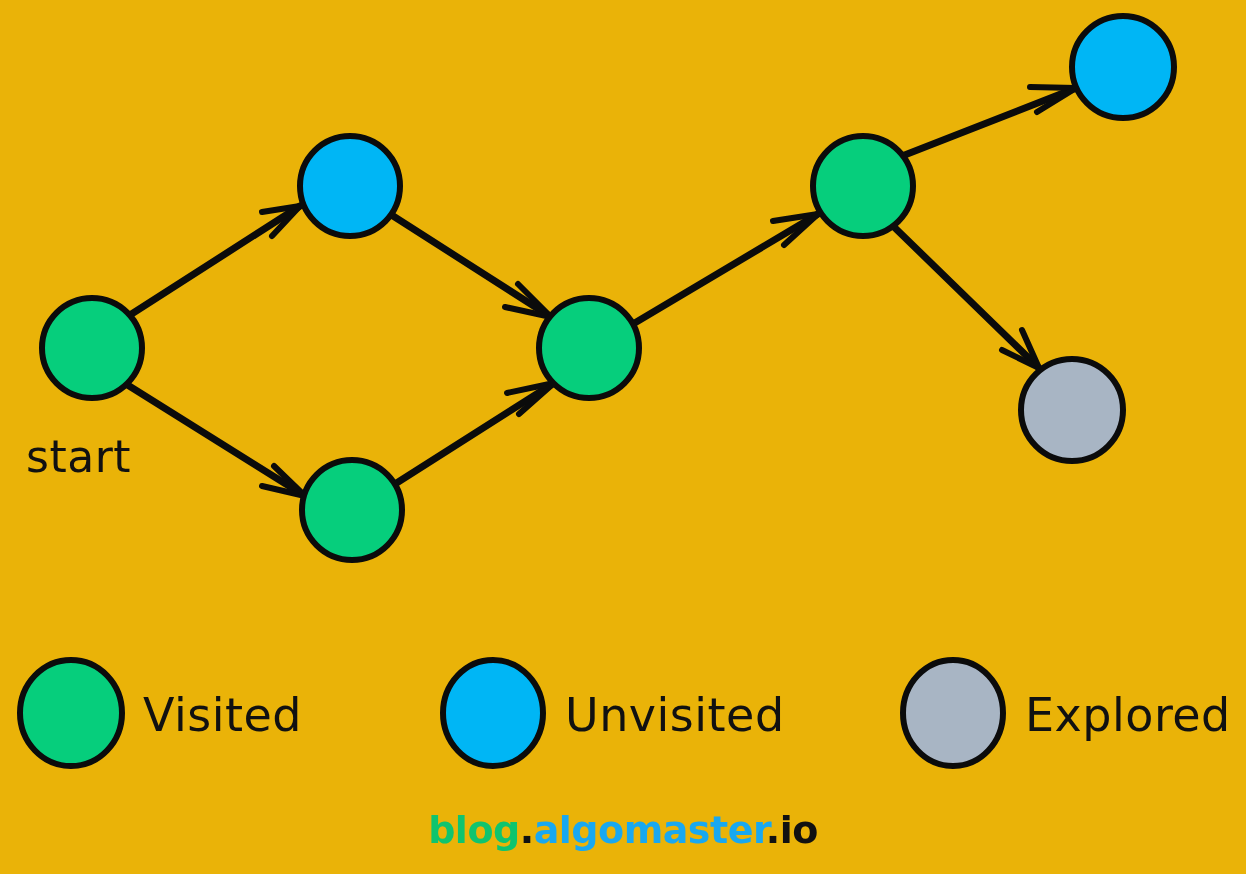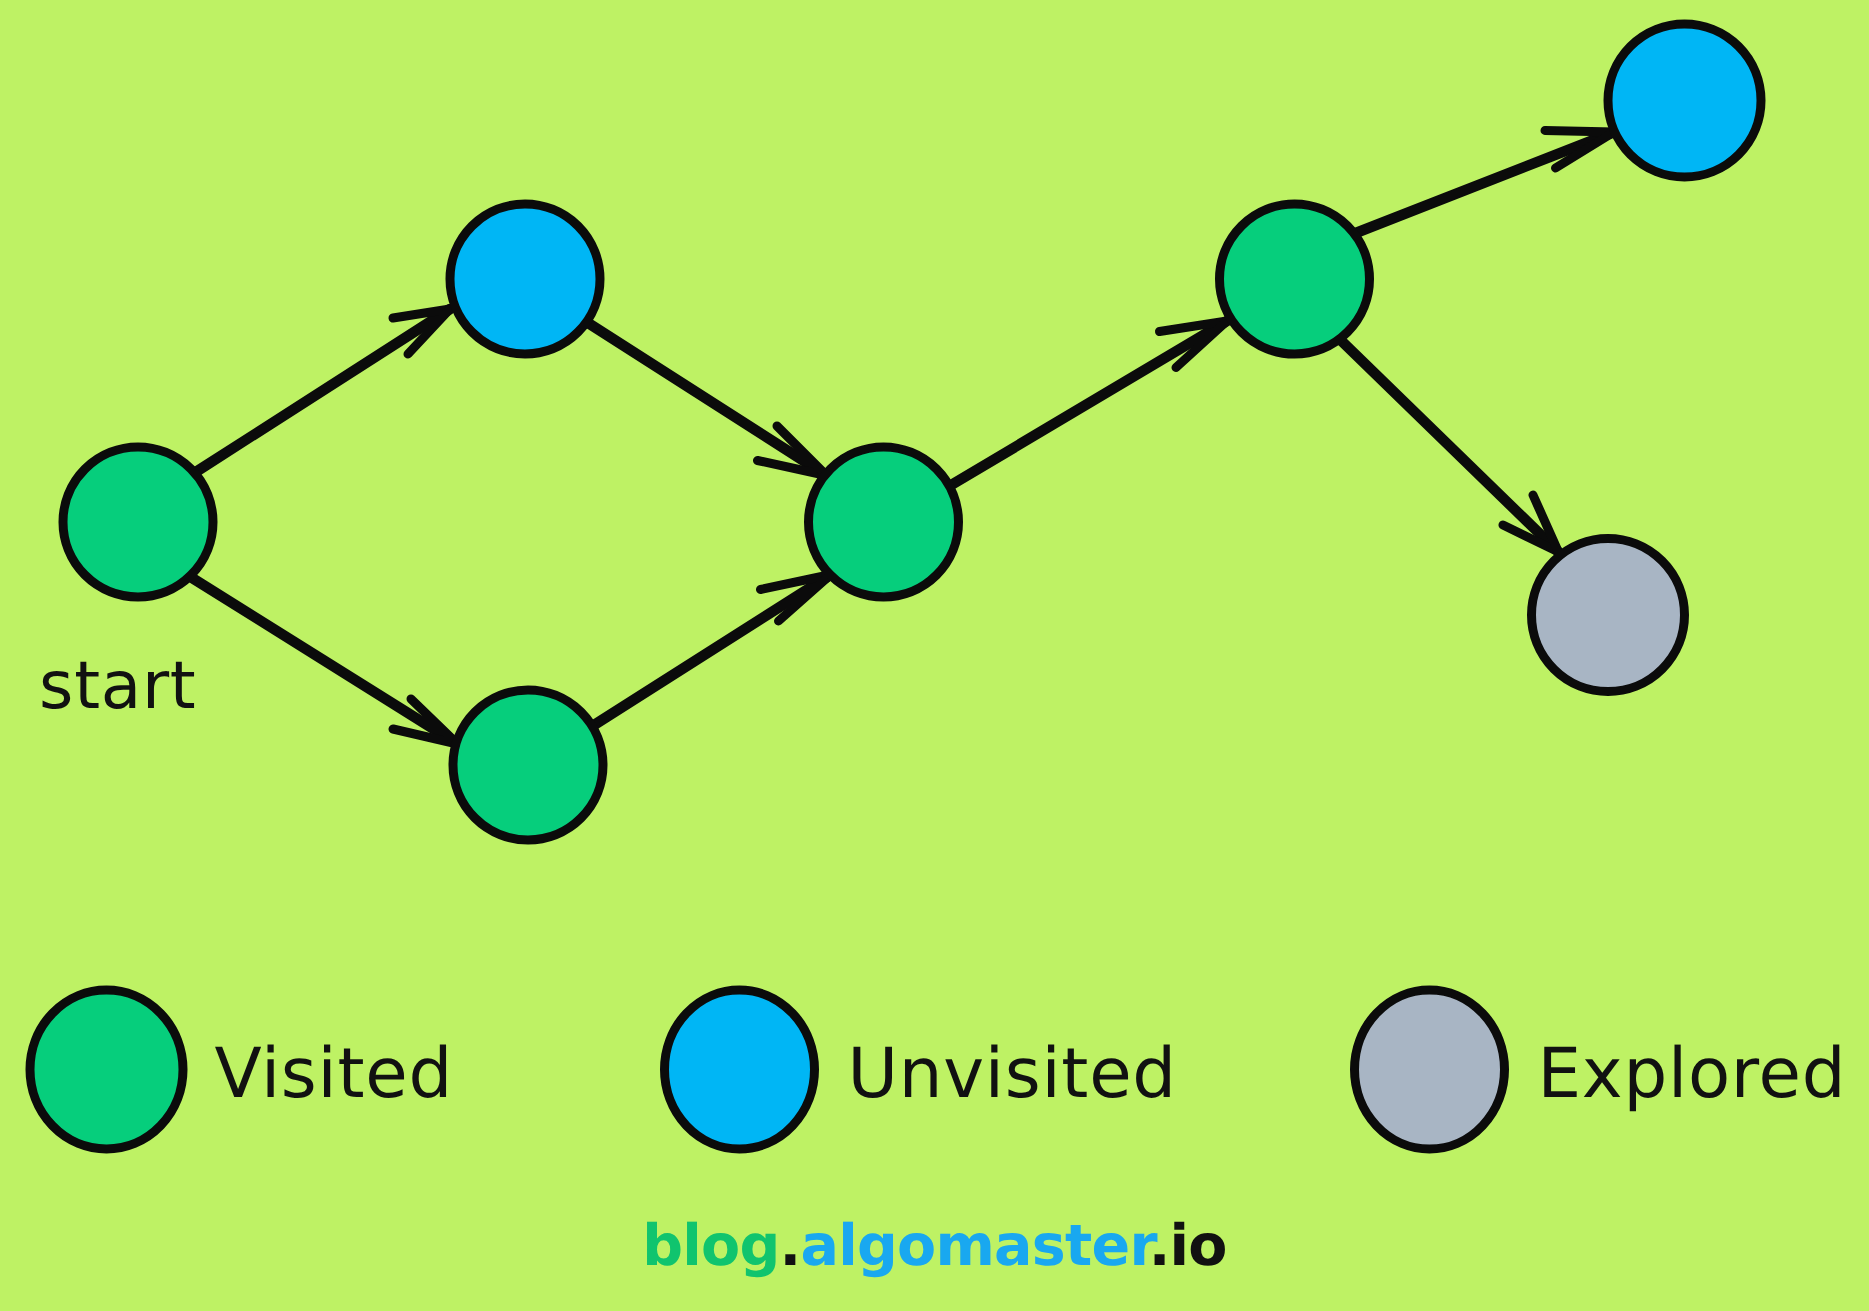--- a/index.html
+++ b/index.html
@@ -11,21 +11,21 @@
   body {
     width: 1246px;
     height: 874px;
     font-family: "DejaVu Sans", sans-serif;
     overflow: hidden;
   }
   #canvas-root {
     position: relative;
     width: 1246px;
     height: 874px;
-    background: #bef264;
+    background: #eab308;
   }
   #diagram-svg {
     position: absolute;
     top: 0;
     left: 0;
     width: 1246px;
     height: 874px;
     display: block;
   }
   .node-shape {

